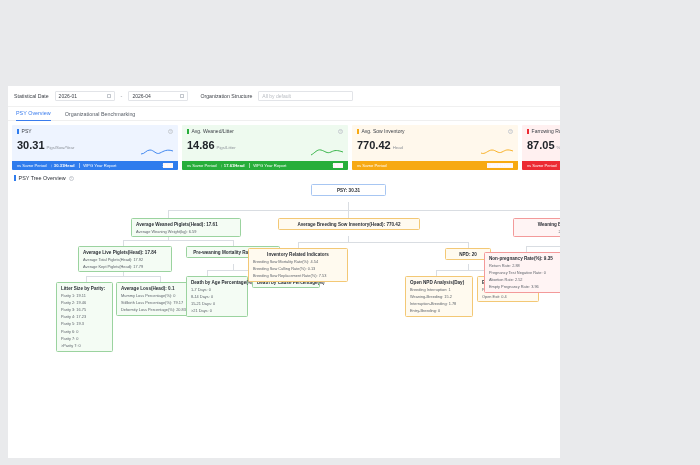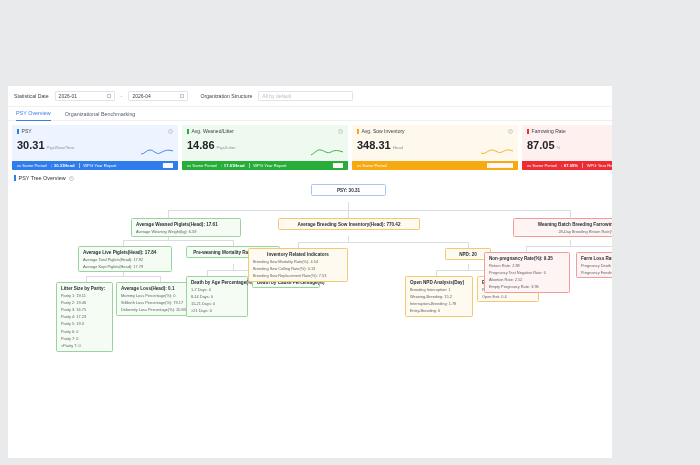--- a/index.html
+++ b/index.html
@@ -1,17 +1,17 @@
 <!DOCTYPE html>
 <html><head>
 <meta charset="utf-8">
 <style>
   * { box-sizing: border-box; margin:0; padding:0; }
   html,body { width:700px; height:465px; background:#e9eaec; font-family:"Liberation Sans", sans-serif; }
-  .page { position:relative; width:612px; height:465px; background:#e9eaec; overflow:hidden; }
+  .page { position:relative; width:560px; height:465px; background:#e9eaec; overflow:hidden; }
   .app { position:absolute; left:8px; top:86px; width:684px; height:372px; background:#fff; }
 
   
   .filterbar { display:flex; align-items:center; height:21px; padding:0 6px; gap:6px; border-bottom:1px solid #f0f0f0; }
   .flabel { font-size:5.2px; color:#3b3f46; white-space:nowrap; }
   .fbox { height:10px; width:60px; border:1px solid #e2e4e8; border-radius:1px; background:#fff;
           display:flex; align-items:center; justify-content:space-between; padding:0 3px; }
   .fbox span { font-size:5px; color:#3b3f46; }
   .fbox .cal { width:4px; height:4px; border:0.7px solid #c2c6cc; border-radius:0.5px; }
   .fdash { font-size:5.5px; color:#8a8f96; }
@@ -154,21 +154,21 @@
 
       <div class="kpi c-orange" style="height:45px">
         <div class="top">
             <div class="ttl">
               <i class="bar3" style="background:#f7a912"></i>
           <span>Avg. Sow Inventory</span>
             </div>
           </div>
         <div class="qm">?</div>
         <div class="valrow">
-          <span class="val">348.31</span>
+          <span class="val">770.42</span>
           <span class="unit">Head</span>
         </div>
         <svg class="spark" width="34" height="10" viewBox="0 0 34 10">
           <path d="M1 6 C5 8, 8 3, 12 3 S18 7, 22 5 S27 2, 33 4" fill="none" stroke="#f7a912" stroke-width="0.9"></path>
           </svg>
         <div class="foot">
           <span>vs Same Period</span>
           <b class="r">↑ 383.67Head</b>
         </div>
       </div>

